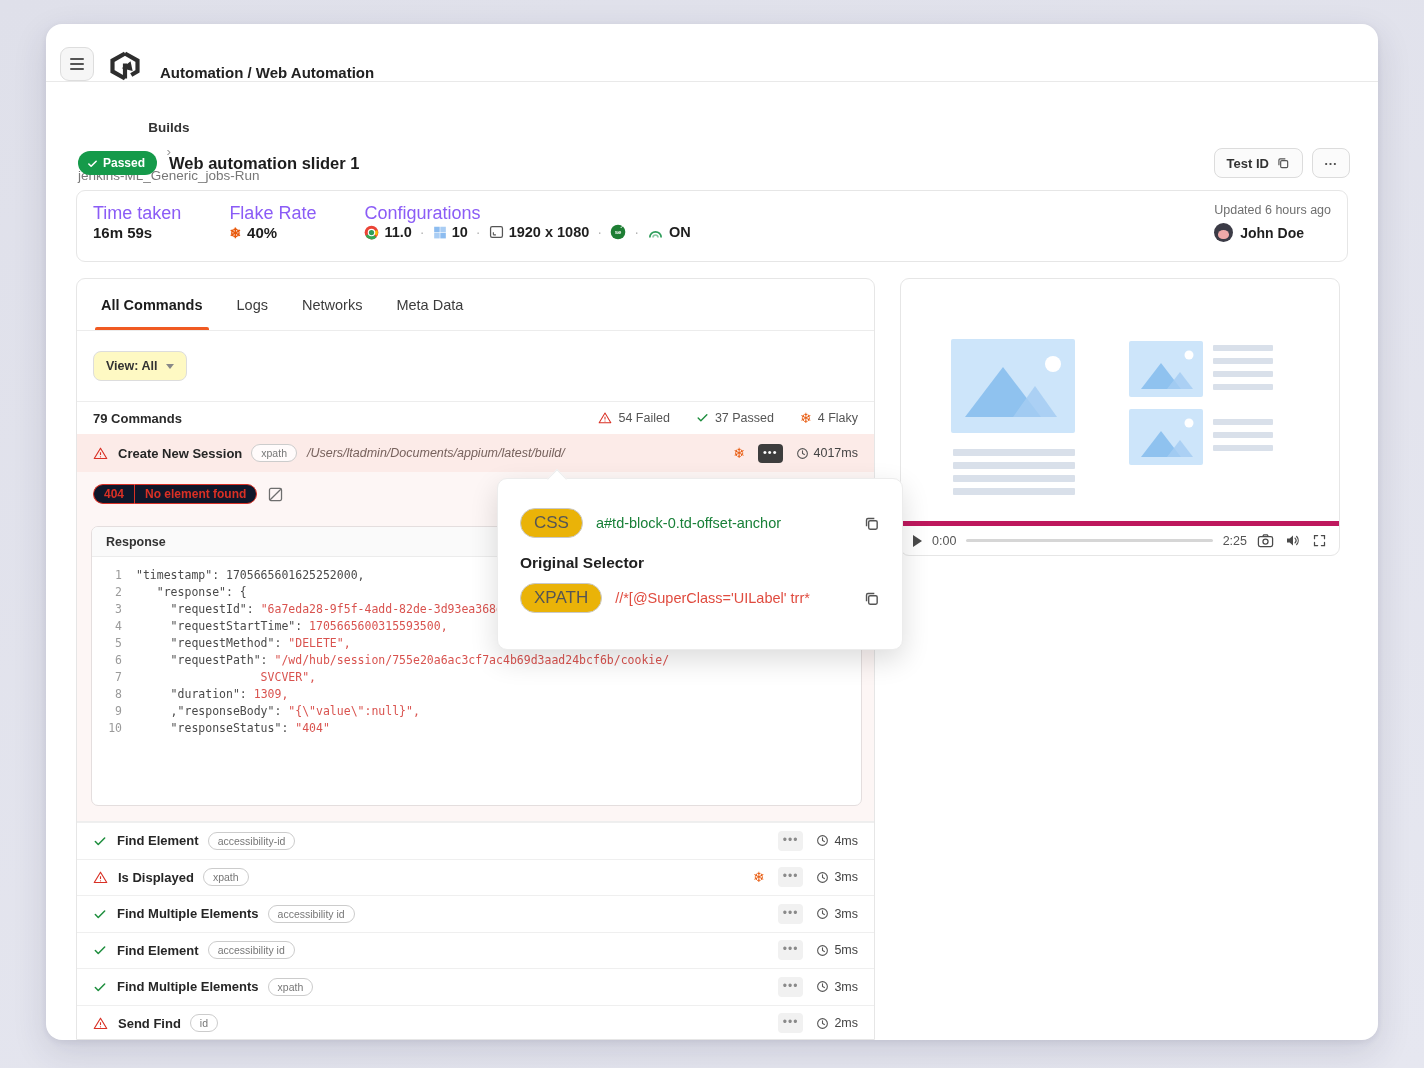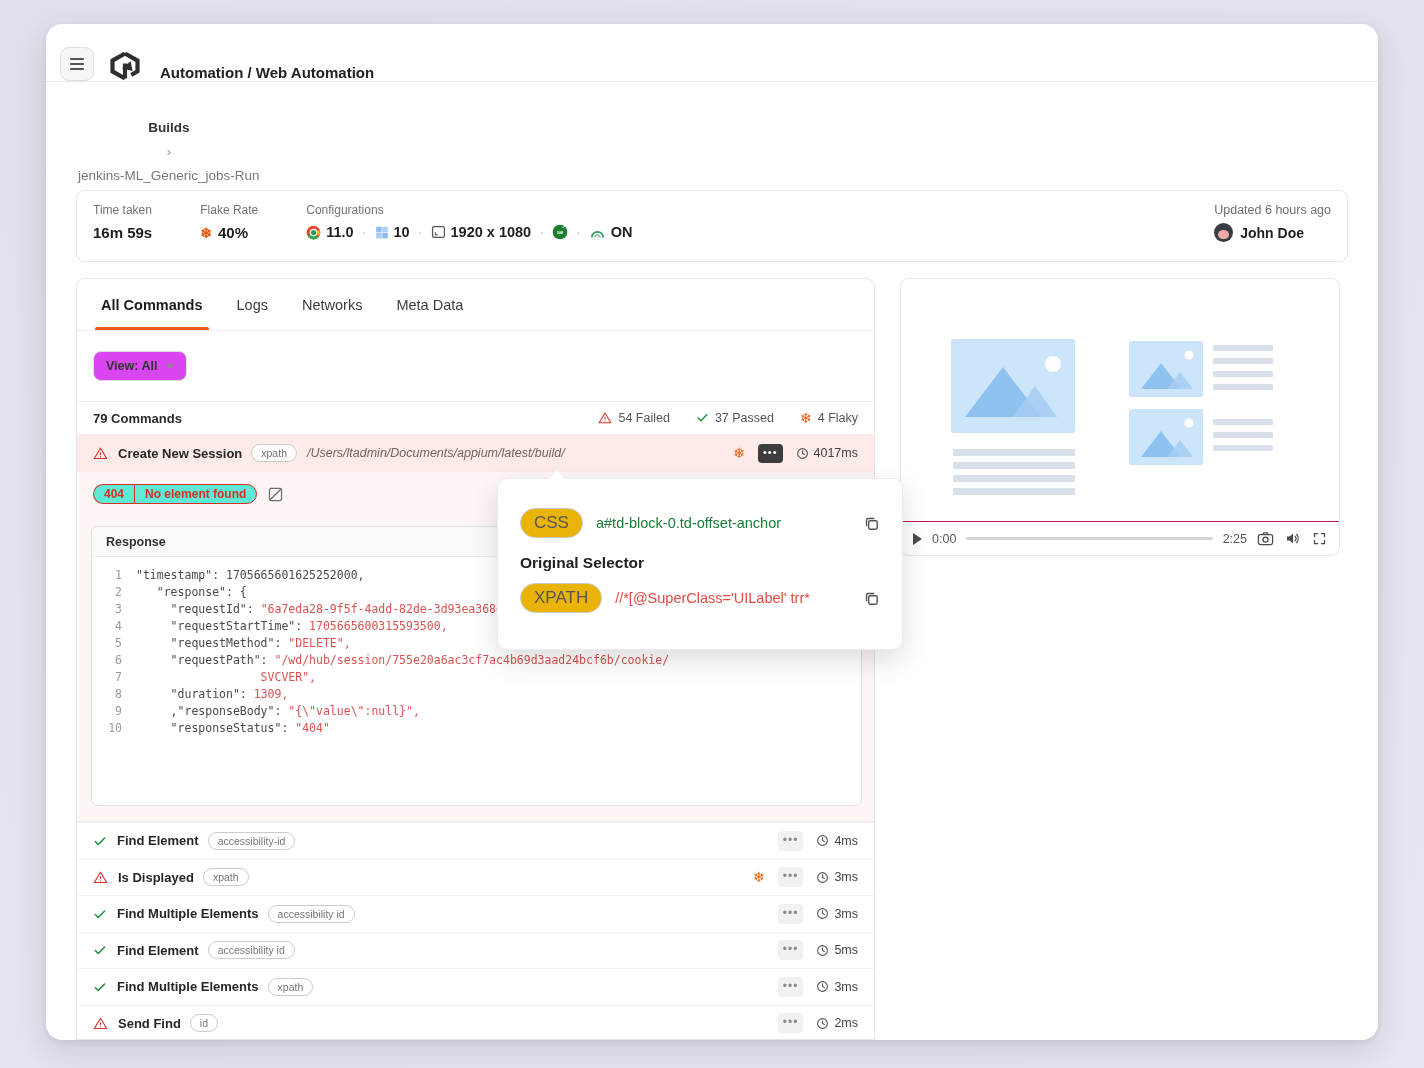--- a/index.html
+++ b/index.html
@@ -37,21 +37,21 @@
   .test-title { margin-left:12px; font-size:16.5px; font-weight:bold; color:#1d1d1d; }
   .title-actions { margin-left:auto; display:flex; gap:9px; }
   .btn { border:1px solid #dcdcdc; background:#fbfbfb; border-radius:8px; height:30px;
     display:inline-flex; align-items:center; gap:7px; padding:0 12px; font-size:13px;
     font-weight:bold; color:#333; cursor:pointer; }
   .btn.icon-only { padding:0 11px; font-weight:bold; color:#555; letter-spacing:1px; }
   
   .stats { position:absolute; left:30px; top:166px; width:1272px; height:72px;
     border:1px solid #e6e6e6; border-radius:9px; display:flex; padding:12px 16px; }
   .stat { margin-right:48px; }
-  .stat-label { font-size:12px; color:#737373; margin-bottom:7px; }
+  .stat-label { font-size:18px; color:#8b5cf6; }
   .stat-value { font-size:15px; font-weight:bold; color:#1d1d1d; display:flex; align-items:center; gap:6px; }
   .config-items { display:flex; align-items:center; gap:8px; font-size:14.5px; font-weight:bold; }
   .cfg-sep { color:#b5b5b5; font-weight:normal; }
   .cfg-item { display:inline-flex; align-items:center; gap:5px; }
   .stats-right { margin-left:auto; text-align:left; }
   .updated { font-size:12.5px; color:#6f6f6f; margin-bottom:6px; }
   .user { display:flex; align-items:center; gap:7px; font-size:14px; font-weight:bold; }
   .avatar { width:19px; height:19px; border-radius:50%; background:#3b3b46; position:relative; overflow:hidden; }
   .avatar::after { content:""; position:absolute; left:4px; top:7px; width:11px; height:9px;
     border-radius:50% 50% 45% 45%; background:#efa9a9; }
@@ -59,21 +59,21 @@
   .panel { position:absolute; left:30px; top:254px; width:799px; height:762px;
     border:1px solid #e6e6e6; border-radius:9px 9px 0 0; overflow:hidden; background:#fff; }
   .tabs { height:52px; border-bottom:1px solid #ececec; display:flex; align-items:stretch;
     padding:0 24px; gap:34px; }
   .tab { display:flex; align-items:center; font-size:14.5px; color:#3c3c3c; cursor:pointer;
     position:relative; }
   .tab.active { font-weight:bold; color:#1c1c1c; }
   .tab.active::after { content:""; position:absolute; left:-6px; right:-6px; bottom:0;
     height:3px; background:#f05a22; border-radius:2px 2px 0 0; }
   .view-row { height:70px; display:flex; align-items:center; padding:0 16px; }
-  .view-btn { border:1px solid #ddd; background:#d946ef; border-radius:8px; height:30px;
+  .view-btn { border:1px solid #ddd; background:#fef9c3; border-radius:8px; height:30px;
     display:inline-flex; align-items:center; gap:9px; padding:0 12px; font-size:12.5px;
     color:#333; font-weight:bold; cursor:pointer; }
   .caret-down { width:0; height:0; border-left:4px solid transparent; border-right:4px solid transparent;
     border-top:5px solid #888; }
   .summary-row { height:33px; border-top:1px solid #ededed; display:flex; align-items:center;
     padding:0 16px; }
   .summary-total { font-size:13px; font-weight:bold; color:#2a2a2a; }
   .summary-right { margin-left:auto; display:flex; gap:26px; align-items:center; }
   .summary-item { display:flex; align-items:flex-start; gap:6px; font-size:12.5px; color:#555; }
   
@@ -84,21 +84,21 @@
   .cmd-path { font-size:12.5px; font-style:italic; color:#77625d; margin-left:10px; }
   .row-right { margin-left:auto; display:flex; align-items:center; gap:13px; }
   .snowflake { color:#e8590c; font-size:14px; line-height:1; }
   .console-badge { background:#3d3d3d; color:#fff; border-radius:4px; font-size:11px;
     line-height:1; padding:3px 5px 5px; letter-spacing:1px; cursor:pointer; }
   .duration { display:flex; align-items:center; gap:5px; font-size:12.5px; color:#444; }
   
   .expanded { background:#fdf6f5; height:350px; position:relative; border-bottom:1px solid #eee; }
   .error-badge { position:absolute; left:16px; top:12px; display:flex; align-items:center; }
   .error-badge .code, .error-badge .msg { border:1.5px solid #d93025; color:#d93025;
-    font-size:12px; font-weight:bold; padding:2px 10px; background:#5eead4; }
+    font-size:12px; font-weight:bold; padding:2px 10px; background:#0f172a; }
   .error-badge .code { border-radius:999px 0 0 999px; border-right:none; }
   .error-badge .msg { border-radius:0 999px 999px 0; }
   .noimg { margin-left:10px; }
   .response { position:absolute; left:14px; top:54px; width:771px; height:280px;
     background:#fff; border:1px solid #e4dede; border-radius:7px; overflow:hidden; }
   .response-header { height:30px; background:#fafafa; border-bottom:1px solid #ececec;
     display:flex; align-items:center; padding:0 14px; font-size:12.5px; font-weight:bold; color:#333; }
   .response-body { padding:10px 0; font-family:"DejaVu Sans Mono", monospace; font-size:11.5px; }
   .code-line { display:flex; line-height:17px; white-space:pre; }
   .ln { width:30px; text-align:right; color:#9a9a9a; flex:none; margin-right:14px; }
@@ -121,21 +121,21 @@
     font-weight:normal; color:#555; background:#eab308; }
   .pop-value { margin-left:13px; font-size:14.5px; }
   .pop-value.green { color:#188038; }
   .pop-value.red { color:#e04b3f; }
   .pop-copy { margin-left:auto; cursor:pointer; display:flex; }
   
   .player { position:absolute; left:854px; top:254px; width:440px; height:278px;
     border:1px solid #e6e6e6; border-radius:9px; background:#fff; }
   .ph-img { position:absolute; background:#cde5fa; border-radius:2px; overflow:hidden; }
   .ph-line { position:absolute; background:#d9e0ea; border-radius:1px; }
-  .controls { position:absolute; left:0; right:0; bottom:0; height:34px; border-top:1px solid #be185d;
+  .controls { position:absolute; left:0; right:0; bottom:0; height:34px; border-top:5px solid #be185d;
     display:flex; align-items:center; padding:0 12px; gap:10px; border-radius:0 0 9px 9px; }
   .play-tri { width:0; height:0; border-top:6px solid transparent; border-bottom:6px solid transparent;
     border-left:9px solid #4a4a4a; cursor:pointer; }
   .time { font-size:12.5px; color:#555; }
   .track { flex:1; height:3px; background:#d6d6d6; border-radius:3px; cursor:pointer; }
   .ctl-icons { display:flex; align-items:center; gap:11px; }
   .ctl-icons > * { cursor:pointer; display:flex; }
   svg { display:block; }
 </style>
 </head>
@@ -159,20 +159,39 @@
     </div>
     <div class="app-title">Automation / Web Automation</div>
   </div>
 
   <div class="breadcrumb">
     <span class="crumb-root">Builds</span>
     <span class="crumb-sep">›</span>
     <span class="crumb-cur">jenkins-ML_Generic_jobs-Run</span>
   </div>
 
+  <div class="title-row">
+    <span class="badge-passed">
+      <svg width="11" height="11" viewBox="0 0 24 24">
+          <path d="M4 13l5 5L20 7" fill="none" stroke="#fff" stroke-width="3.4" stroke-linecap="round" stroke-linejoin="round"></path>
+        </svg>
+      <span>Passed</span>
+    </span>
+    <span class="test-title">Web automation slider 1</span>
+    <span class="title-actions">
+      <button class="btn">
+        <span>Test ID</span>
+        <svg width="14" height="14" viewBox="0 0 24 24">
+            <rect x="8" y="8" width="12" height="12" rx="2" fill="none" stroke="#555" stroke-width="2"></rect>
+            <path d="M16 5 h-9 a2 2 0 0 0 -2 2 v9" fill="none" stroke="#555" stroke-width="2"></path>
+          </svg>
+      </button>
+      <button class="btn icon-only">⋯</button>
+    </span>
+  </div>
 
   <div class="stats">
     <div class="stat">
       <div class="stat-label">Time taken</div>
       <div class="stat-value">16m 59s</div>
     </div>
     <div class="stat">
       <div class="stat-label">Flake Rate</div>
       <div class="stat-value">
           <span class="snowflake">❄</span>

